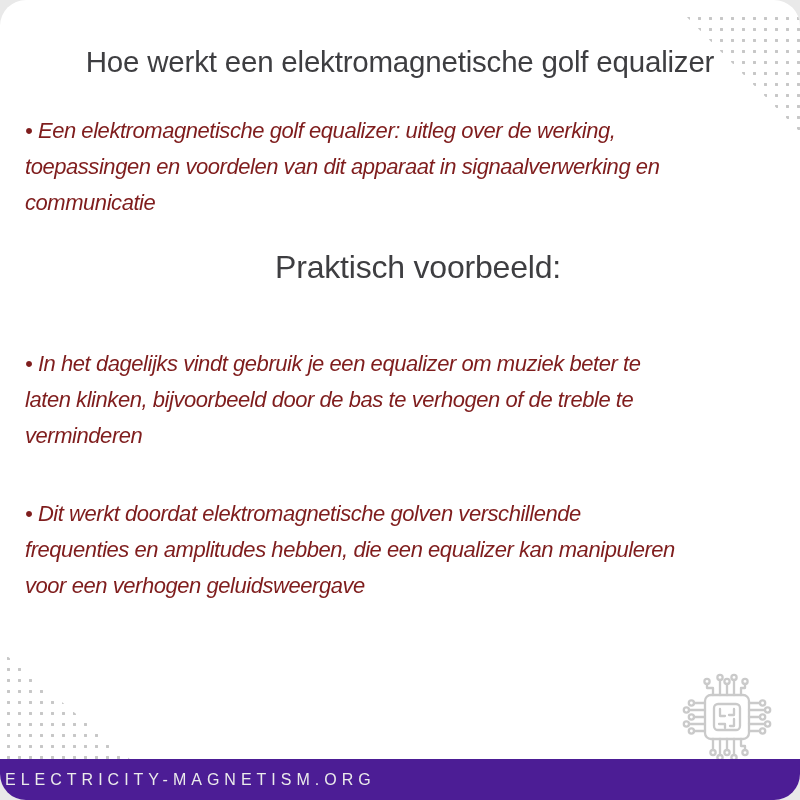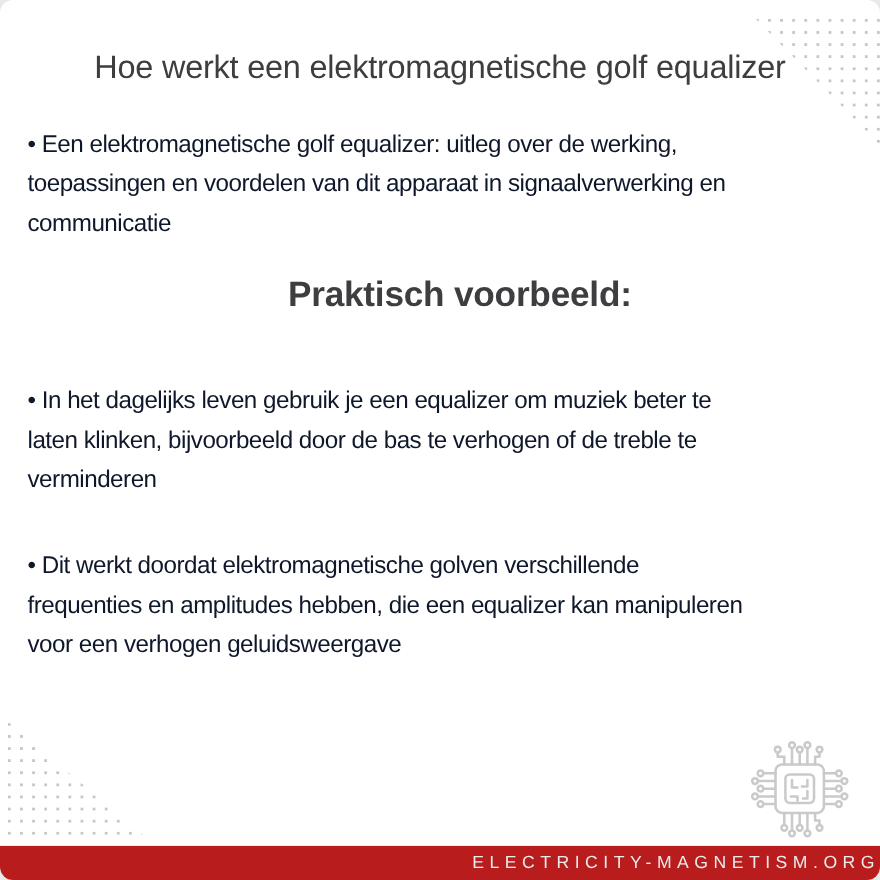--- a/index.html
+++ b/index.html
@@ -11,49 +11,50 @@
   }
   .canvas {
     position: relative;
     width: 800px; height: 800px;
     background: #e9e9e9;
   }
   .card {
     position: absolute;
     inset: 0;
     background: #ffffff;
-    border-radius: 12px;
+    border-radius: 26px;
     overflow: hidden;
   }
   .title {
     position: absolute;
     top: 44px; left: 0; right: 0;
     text-align: center;
     font-size: 29.5px;
     font-weight: 400;
     line-height: 36px;
     letter-spacing: -0.2px;
     color: #3e3e41;
   }
   .body-text {
     position: absolute;
     left: 25px; right: 14px;
     font-size: 22px;
     line-height: 36px;
     letter-spacing: -0.45px;
-    color: #0f172a;
+    color: #7f1d1d;
     white-space: pre-line;
+    font-style: italic;
   }
   .intro { top: 113px; }
   .subheading {
     position: absolute;
     top: 247px; left: 0; right: 0;
     text-align: center;
     font-size: 32px;
-    font-weight: 700;
+    font-weight: 400;
     line-height: 40px;
     letter-spacing: -0.2px;
     color: #3e3e41;
     margin-left: 36px;
   }
   .bullets { top: 310px; }
   .bullets p { white-space: pre-line; }
   .bullets p + p { margin-top: 6px; }
 
   .dots {
@@ -73,25 +74,25 @@
     clip-path: polygon(0 0, 0 100%, 100% 100%);
   }
   .chip {
     position: absolute;
     left: 677px; top: 669px;
     width: 100px; height: 100px;
   }
   .footer-bar {
     position: absolute;
     left: 0; right: 0; bottom: 0;
-    height: 31px;
-    background: #b91c1c;
+    height: 41px;
+    background: #4c1d95;
     display: flex;
     align-items: center;
-    justify-content: flex-end;
+    justify-content: flex-start;
   }
   .footer-bar span {
     font-size: 16px;
     letter-spacing: 5px;
     padding-left: 5px;
     color: #ebebeb;
     font-weight: 400;
   }
 </style>
 </head>
@@ -105,21 +106,21 @@
 
     <h1 class="title">Hoe werkt een elektromagnetische golf equalizer</h1>
 
     <p class="body-text intro">• Een elektromagnetische golf equalizer: uitleg over de werking,
 toepassingen en voordelen van dit apparaat in signaalverwerking en
 communicatie</p>
 
     <h2 class="subheading">Praktisch voorbeeld:</h2>
 
     <div class="body-text bullets">
-      <p>• In het dagelijks leven gebruik je een equalizer om muziek beter te
+      <p>• In het dagelijks vindt gebruik je een equalizer om muziek beter te
 laten klinken, bijvoorbeeld door de bas te verhogen of de treble te
 verminderen</p>
       <p>• Dit werkt doordat elektromagnetische golven verschillende
 frequenties en amplitudes hebben, die een equalizer kan manipuleren
 voor een verhogen geluidsweergave</p>
     </div>
 
     <svg class="chip" viewBox="0 0 100 100" aria-hidden="true">
       <g stroke="#cacaca" stroke-width="2.3" fill="none" stroke-linecap="round" stroke-linejoin="round">
 

